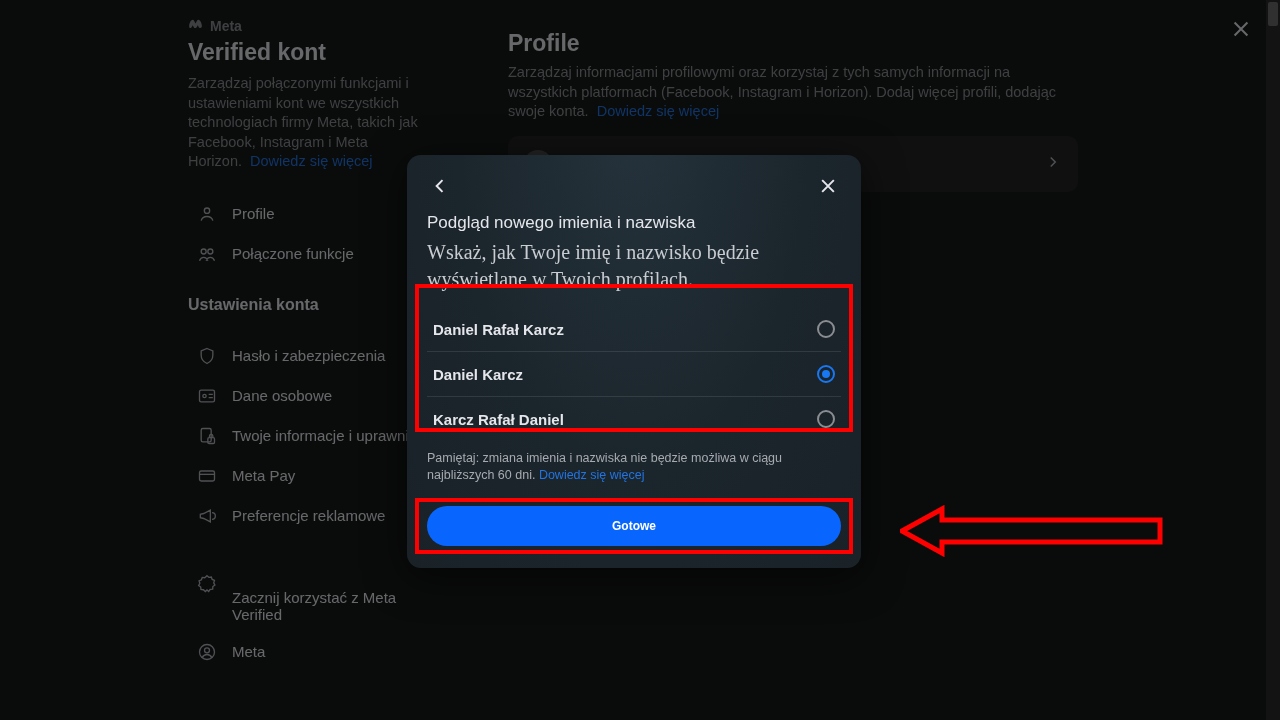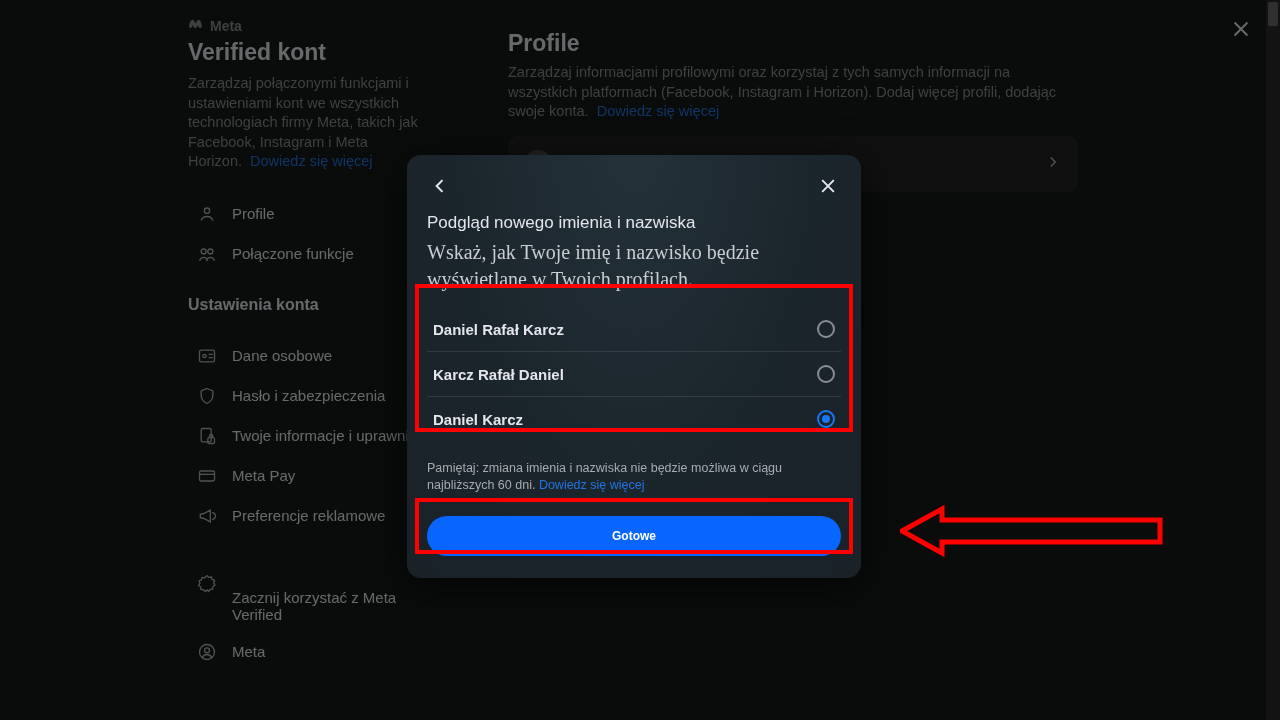--- a/index.html
+++ b/index.html
@@ -43,21 +43,21 @@
   .modal-header .mbtn svg { width:20px; height:20px; stroke:#e4e6eb; stroke-width:2.4; fill:none; }
   .modal-title { font-size:17px; font-weight:400; margin-top:14px; }
   .modal-sub { font-size:20px; color:#c9ccd1; margin-top:6px; line-height:1.35; max-width:400px;font-family:Liberation Serif, serif;}
   .options { margin-top:14px; }
   .option { display:flex; align-items:flex-end; justify-content:space-between; padding:13px 6px; cursor:pointer;}
   .option + .option { border-top:1px solid rgba(255,255,255,0.10); }
   .option-label { font-size:15px; font-weight:600; color:#e4e6eb; }
   .radio { width:18px; height:18px; border-radius:50%; border:2px solid #8a8d91; position:relative; flex:0 0 auto;}
   .radio.selected { border-color:#1877f2; }
   .radio.selected::after { content:""; position:absolute; inset:3px; border-radius:50%; background:#1877f2; }
-  .note { font-size:12.5px; color:#a7abb0; margin-top:19px; line-height:1.35; }
+  .note { font-size:12.5px; color:#a7abb0; margin-top:9px; line-height:1.35; }
   .done-btn { margin-top:22px; width:100%; height:40px; border-radius:22px; background:#0866ff; color:#fff; font-size:12px; font-weight:600; border:none; cursor:pointer;text-align:center; }
 
   
   .anno-box { position:absolute; border:4px solid #ff0000; pointer-events:none; }
   .anno-options { left:415px; top:284px; width:438px; height:148px; }
   .anno-done   { left:415px; top:498px; width:438px; height:56px; }
   .arrow { position:absolute; left:900px; top:505px; pointer-events:none; }
   .arrow svg { width:270px; height:52px; }
   .arrow path { fill:none; stroke:#ff0000; stroke-width:5; stroke-linejoin:miter; }
 </style>
@@ -106,34 +106,34 @@
           <span>Połączone funkcje</span>
         </div>
       </div>
 
       <div class="section-title">Ustawienia konta</div>
 
       <div class="nav">
         <div class="nav-item">
           <span class="icon">
               <svg viewBox="0 0 24 24">
+                <path d="M12 3l7 3v5c0 5-3 8-7 10-4-2-7-5-7-10V6l7-3z"></path>
+              </svg>
+            </span>
+          <span>Hasło i zabezpieczenia</span>
+        </div>
+        <div class="nav-item">
+          <span class="icon">
+              <svg viewBox="0 0 24 24">
                 <rect x="3" y="5" width="18" height="14" rx="2"></rect>
                 <circle cx="9" cy="12" r="2"></circle>
                 <path d="M14 10h5M14 14h5"></path>
               </svg>
             </span>
           <span>Dane osobowe</span>
-        </div>
-        <div class="nav-item">
-          <span class="icon">
-              <svg viewBox="0 0 24 24">
-                <path d="M12 3l7 3v5c0 5-3 8-7 10-4-2-7-5-7-10V6l7-3z"></path>
-              </svg>
-            </span>
-          <span>Hasło i zabezpieczenia</span>
         </div>
         <div class="nav-item">
           <span class="icon">
               <svg viewBox="0 0 24 24">
                 <rect x="5" y="3" width="12" height="16" rx="2"></rect>
                 <rect x="13" y="14" width="8" height="7" rx="1.5"></rect>
                 <path d="M15 14v-2a2 2 0 014 0v2"></path>
               </svg>
             </span>
           <span>Twoje informacje i uprawnienia</span>
@@ -217,26 +217,26 @@
     </div>
     <div class="modal-title">Podgląd nowego imienia i nazwiska</div>
     <div class="modal-sub">Wskaż, jak Twoje imię i nazwisko będzie wyświetlane w Twoich profilach.</div>
 
     <div class="options">
       <div class="option">
         <span class="option-label">Daniel Rafał Karcz</span>
         <span class="radio"></span>
       </div>
       <div class="option">
+        <span class="option-label">Daniel Karcz</span>
+        <span class="radio selected"></span>
+      </div>
+      <div class="option">
         <span class="option-label">Karcz Rafał Daniel</span>
         <span class="radio"></span>
-      </div>
-      <div class="option">
-        <span class="option-label">Daniel Karcz</span>
-        <span class="radio selected"></span>
       </div>
     </div>
 
     <div class="note">
       <span>Pamiętaj: zmiana imienia i nazwiska nie będzie możliwa w ciągu najbliższych 60 dni. </span><span class="link">Dowiedz się więcej</span>
     </div>
 
     <button class="done-btn">Gotowe</button>
   </div>
 

